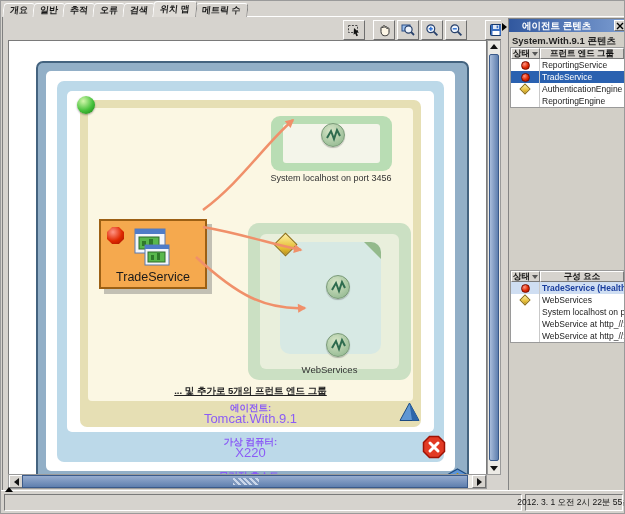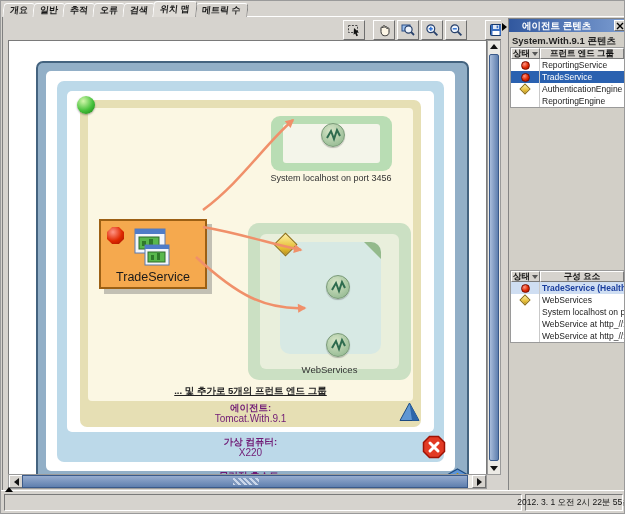--- a/index.html
+++ b/index.html
@@ -30,23 +30,23 @@
   .splitter{position:absolute;left:498px;top:2px;width:7px;height:468px;background:#d6d3ce;}
   .splitter .tri{margin:4px auto 0 auto;}
   
   .box{position:absolute;border-radius:7px;}
   .host-box{left:27px;top:20px;width:429px;height:434px;background:#92afc7;border:2px solid #44637f;}
   .host-in{left:37px;top:30px;width:409px;height:400px;background:#fff;border-radius:5px;}
   .vm-box{left:48px;top:40px;width:387px;height:381px;background:#bcd9e9;}
   .vm-in{left:58px;top:50px;width:367px;height:341px;background:#fff;border-radius:5px;}
   .agent-box{left:71px;top:59px;width:341px;height:327px;background:#e6dfb4;}
   .agent-in{left:79px;top:67px;width:325px;height:293px;background:#fbf7e3;border-radius:4px;}
-  .bandtxt{position:absolute;text-align:center;color:#701a75;}
+  .bandtxt{position:absolute;text-align:center;color:#8b5cf6;}
   .band-l{font-size:9.5px;font-weight:bold;line-height:11px;}
-  .band-v{font-size:10px;line-height:11px;}
+  .band-v{font-size:13px;line-height:11px;}
   
   .sphere{position:absolute;left:68px;top:55px;width:18px;height:18px;border-radius:50%;background:radial-gradient(circle at 35% 28%,#d2f7ab,#47c13b 55%,#147a11);box-shadow:0 1px 2px rgba(0,0,0,.35);}
   .trade{position:absolute;left:90px;top:178px;width:104px;height:66px;background:#f5a94e;border:2px solid #9c6014;box-shadow:5px 5px 0 rgba(110,110,110,.40);}
   .trade .lbl{position:absolute;left:0;bottom:3px;width:100%;text-align:center;font-size:12.5px;color:#1a1a1a;}
   .oct{clip-path:polygon(30% 0,70% 0,100% 30%,100% 70%,70% 100%,30% 100%,0 70%,0 30%);background:radial-gradient(circle at 35% 30%,#ff9585,#e02800 55%,#9c1000);}
   .trade .oct{position:absolute;left:6px;top:6px;width:17px;height:17px;}
   .winicon{position:absolute;left:30px;top:7px;}
   .sysnode{position:absolute;left:262px;top:75px;width:121px;height:55px;background:#b9ddb4;border-radius:9px;}
   .sysnode .inner{position:absolute;left:12px;top:8px;width:97px;height:39px;background:#f4f5ea;border-radius:3px;}
   .metric{position:absolute;width:22px;height:22px;border-radius:50%;background:radial-gradient(circle at 40% 32%,#d8e6c8,#9cbf98 75%);border:1px solid #7a9a78;box-shadow:0 1px 1px rgba(0,0,0,.25);}

